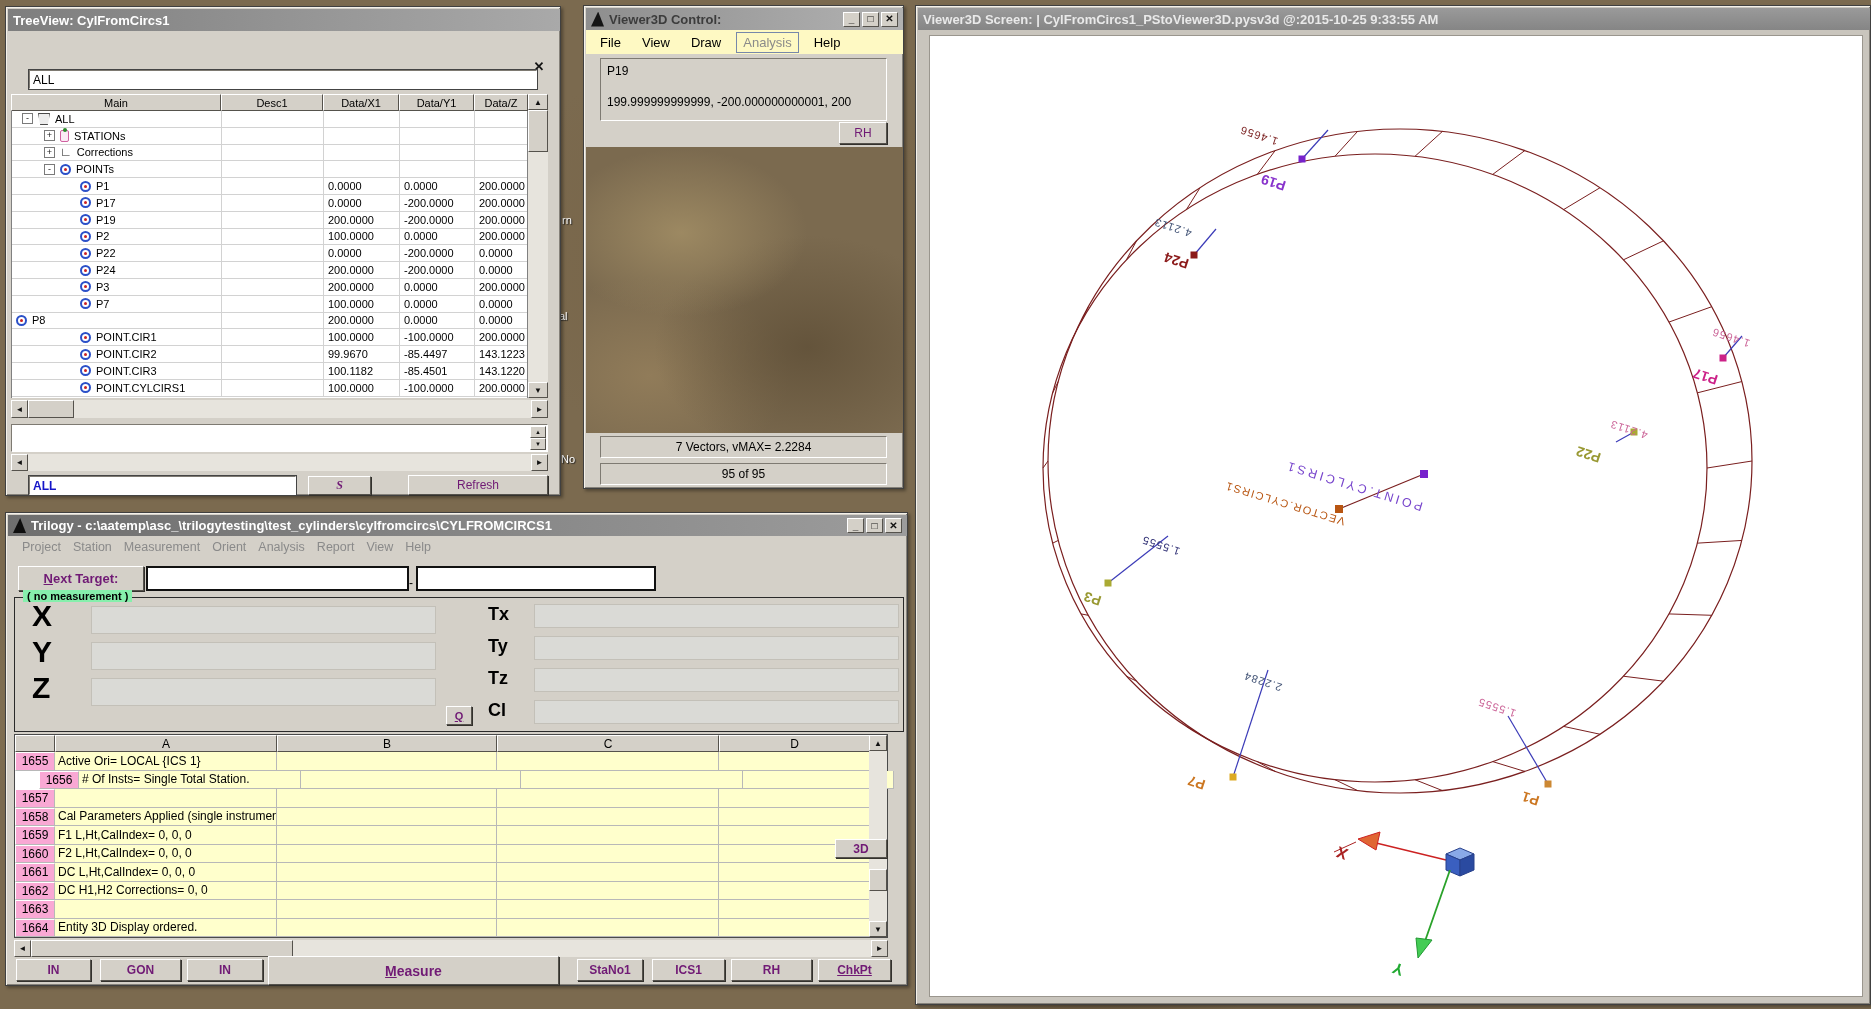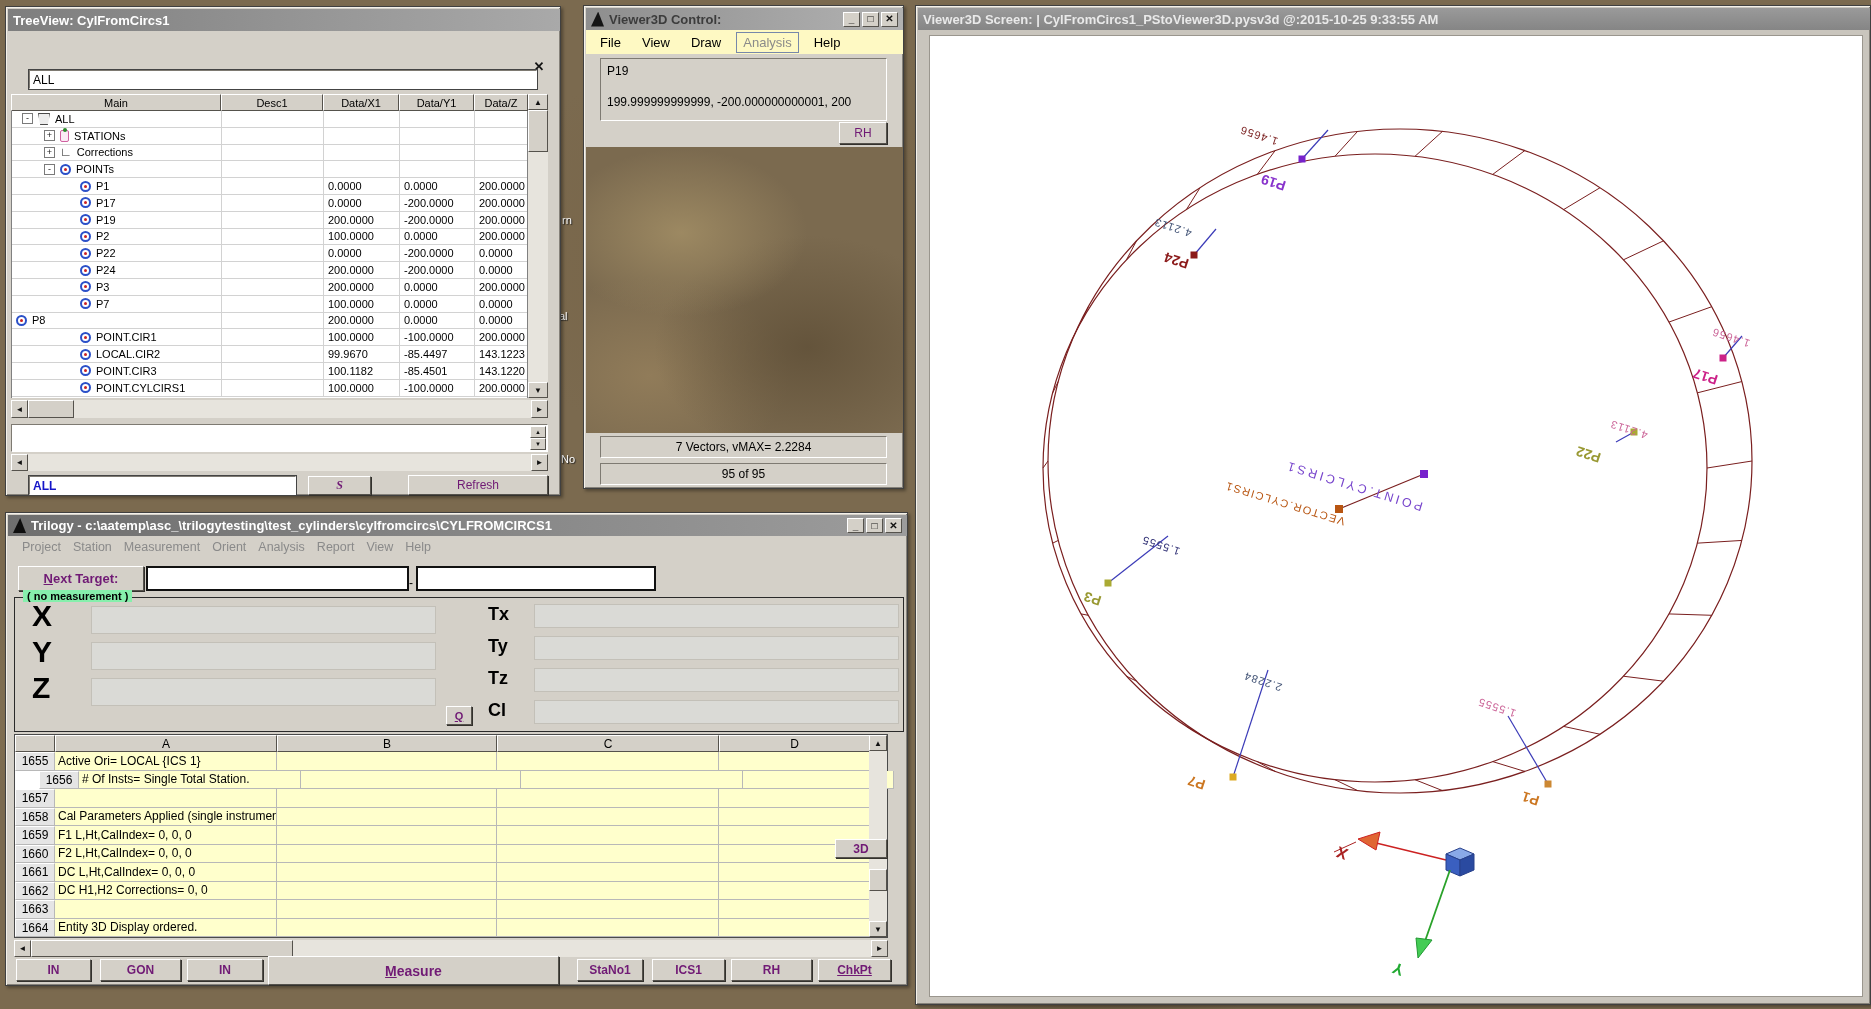--- a/index.html
+++ b/index.html
@@ -59,21 +59,21 @@
   
   .menuitem{font-size:12.5px;padding:2px 6px}
   .graymenu{color:#8a8a8a}
   .coordlabel{position:absolute;font-weight:bold;color:#000}
   .graybox{position:absolute;background:#dadad6;border:1px solid #c3c0b8}
   .sheet{position:absolute;border:1px solid #4a4a4a;background:#fff}
   .sh-row{display:grid;grid-template-columns:40px 222px 220px 222px 151px}
   .sh-row>div{border-right:1px solid #b8b8b8;border-bottom:1px solid #b8b8b8;font-size:12px;
     display:flex;align-items:center;padding:0 3px;overflow:hidden;white-space:nowrap}
   .sh-head>div{background:#d4d0c8;border:1px solid;border-color:#fff #55524c #55524c #fff;justify-content:center;height:17px}
-  .sh-num{background:#e5e5e5;border:1px solid;border-color:#fff #55524c #55524c #fff;justify-content:center}
+  .sh-num{background:#f9a8d4;border:1px solid;border-color:#fff #55524c #55524c #fff;justify-content:center}
   .sh-cell{background:#ffffcc}
   .btn{display:flex;align-items:center;justify-content:center;font-size:12px;color:#701a75;cursor:default}
   .ul{text-decoration:underline}
   .groupbox{position:absolute;border:1px solid #2a2a2a}
   .legend{position:absolute;top:-8px;left:8px;background:#86efac;padding:0 4px;font-size:11px;font-weight:bold}
 </style>
 </head>
 <body>
 
 <span class="frag" style="left:562px;top:214px">rn</span>
@@ -234,21 +234,21 @@
           <span>POINT.CIR1</span>
         </div>
         <div></div>
         <div>100.0000</div>
         <div>-100.0000</div>
         <div>200.0000</div>
       </div>
       <div class="tv-row">
         <div class="tv-main" style="padding-left: 68px;">
           <span class="crosshair"></span>
-          <span>LOCAL.CIR2</span>
+          <span>POINT.CIR2</span>
         </div>
         <div></div>
         <div>99.9670</div>
         <div>-85.4497</div>
         <div>143.1223</div>
       </div>
       <div class="tv-row">
         <div class="tv-main" style="padding-left: 68px;">
           <span class="crosshair"></span>
           <span>POINT.CIR3</span>

